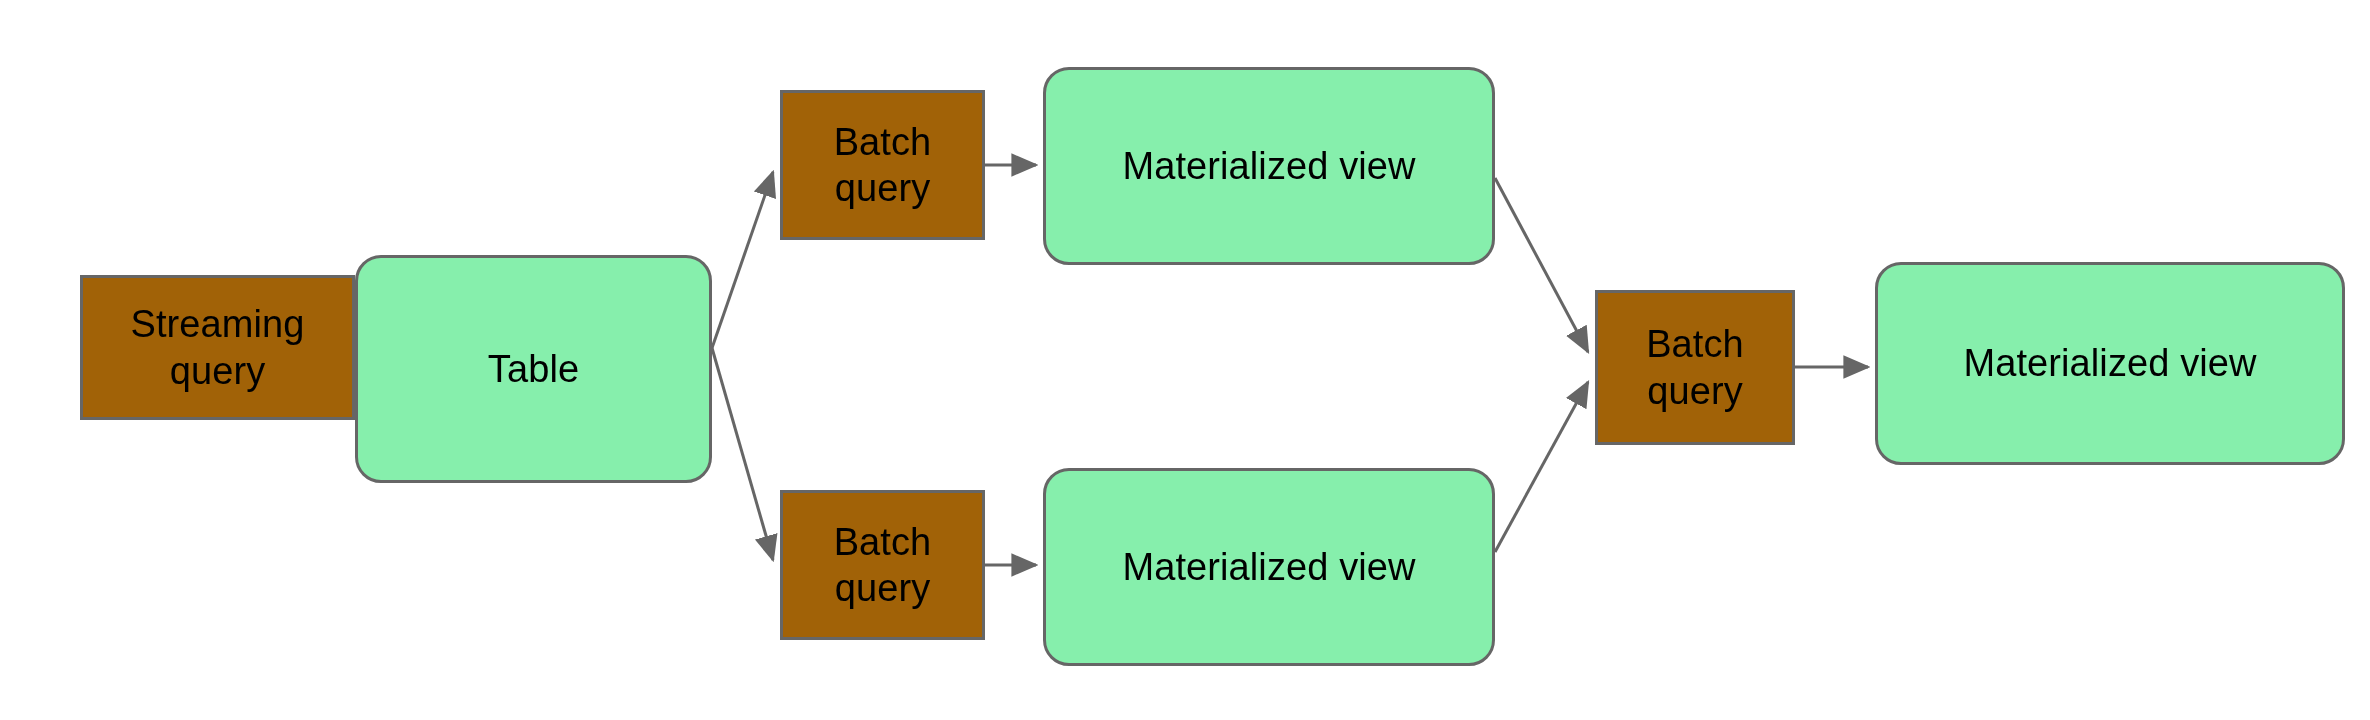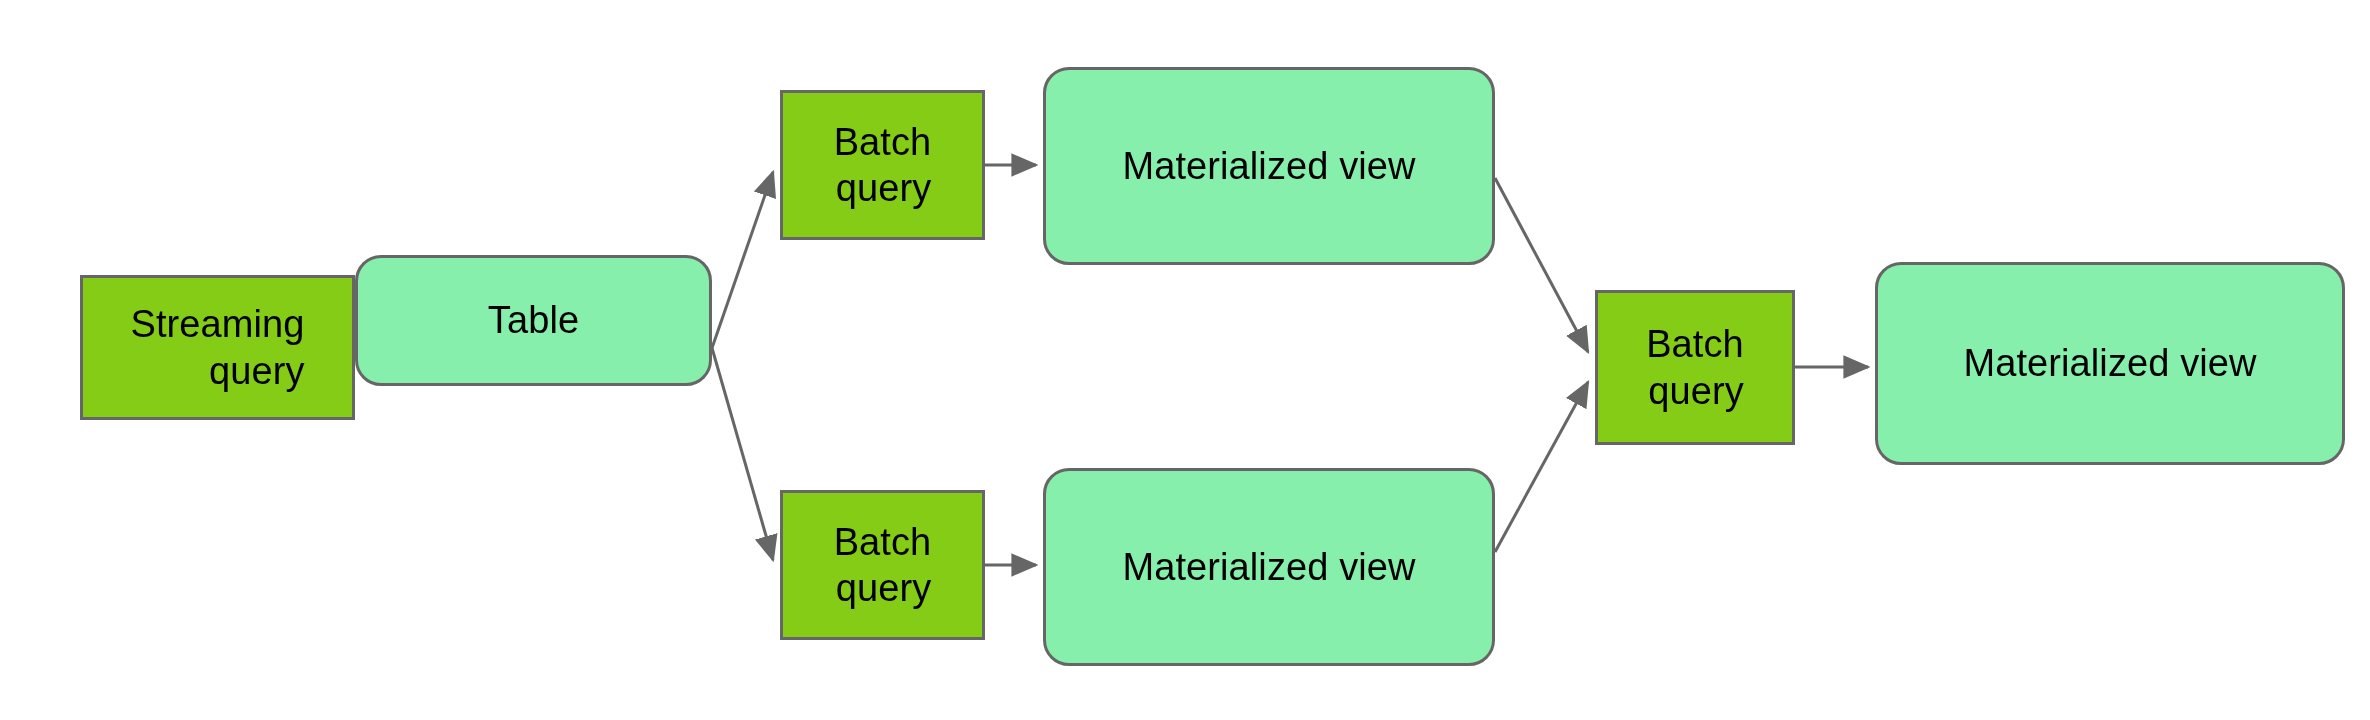--- a/index.html
+++ b/index.html
@@ -34,28 +34,28 @@
     justify-content: center;
     text-align: center;
     border: 3px solid #666666;
     color: #000000;
     font-size: 38px;
     line-height: 1.22;
     letter-spacing: 0.1px;
     white-space: pre-line;
     z-index: 2;
   }
-  .node.fill-yellow { background: #84cc16; text-align: right; }
+  .node.fill-yellow { background: #a16207; }
   .node.fill-green  { background: #86efac; }
   .node.shape-rect  { border-radius: 0; }
   .node.shape-round { border-radius: 26px; }
 
   
   #n-streaming-query      { left: 32px;   top: 275px; width: 275px; height: 145px; margin-left: 48px; }
-  #n-table                { left: 355px;  top: 255px; width: 357px; height: 131px; }
+  #n-table                { left: 355px;  top: 255px; width: 357px; height: 228px; }
   #n-batch-query-top      { left: 780px;  top: 90px;  width: 205px; height: 150px; }
   #n-mv-top               { left: 1043px; top: 67px;  width: 452px; height: 198px; }
   #n-batch-query-bottom   { left: 780px;  top: 490px; width: 205px; height: 150px; }
   #n-mv-bottom            { left: 1043px; top: 468px; width: 452px; height: 198px; }
   #n-batch-query-right    { left: 1595px; top: 290px; width: 200px; height: 155px; }
   #n-mv-right             { left: 1875px; top: 262px; width: 470px; height: 203px; }
 </style>
 </head>
 <body>
 

